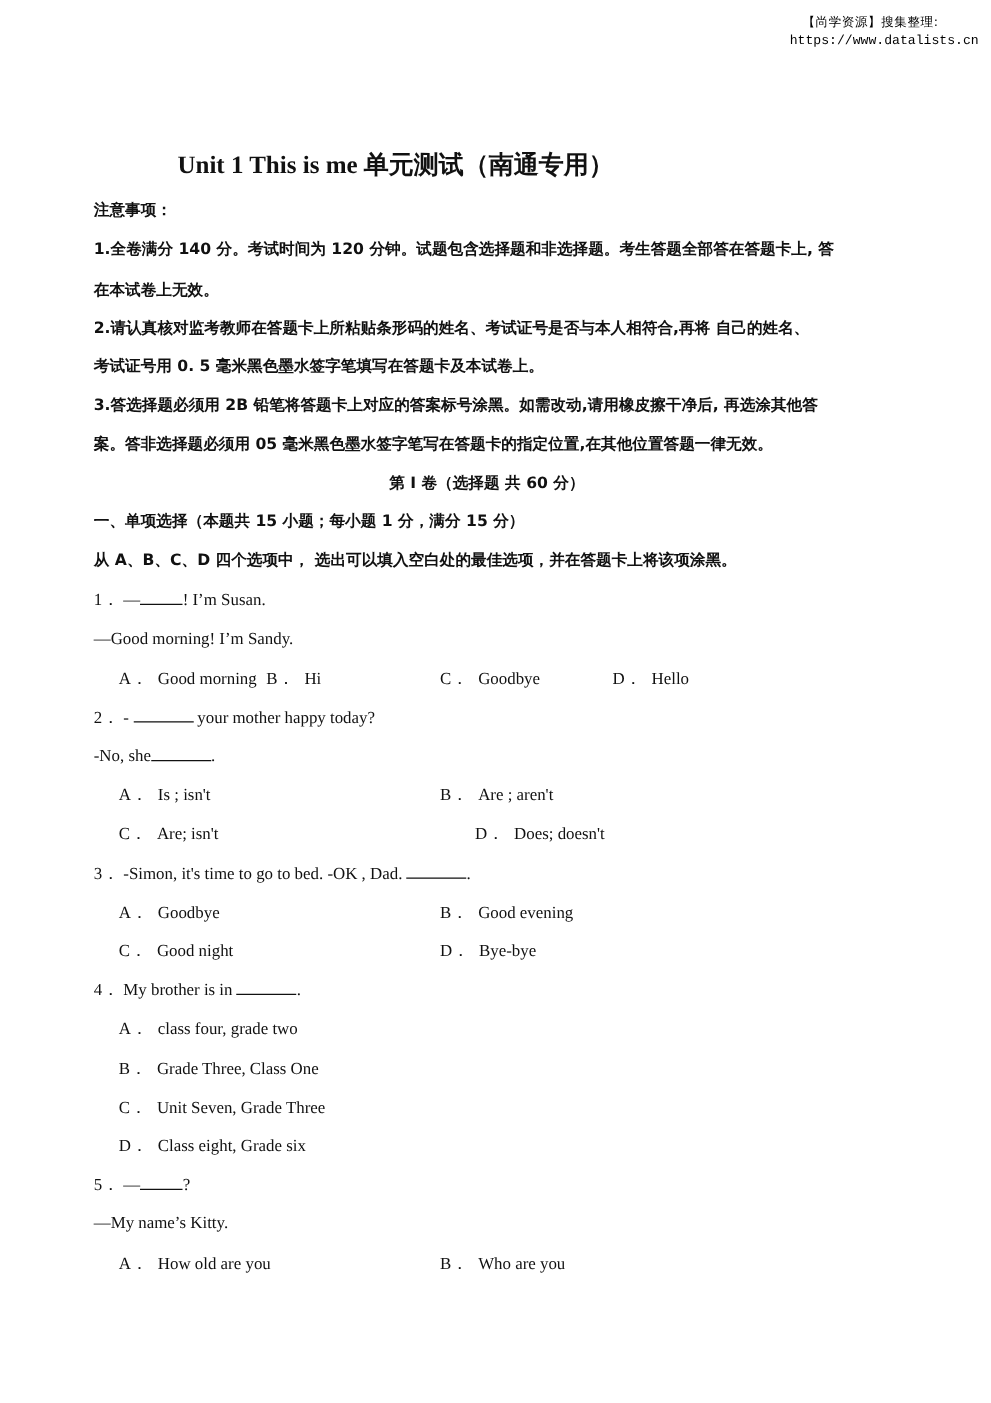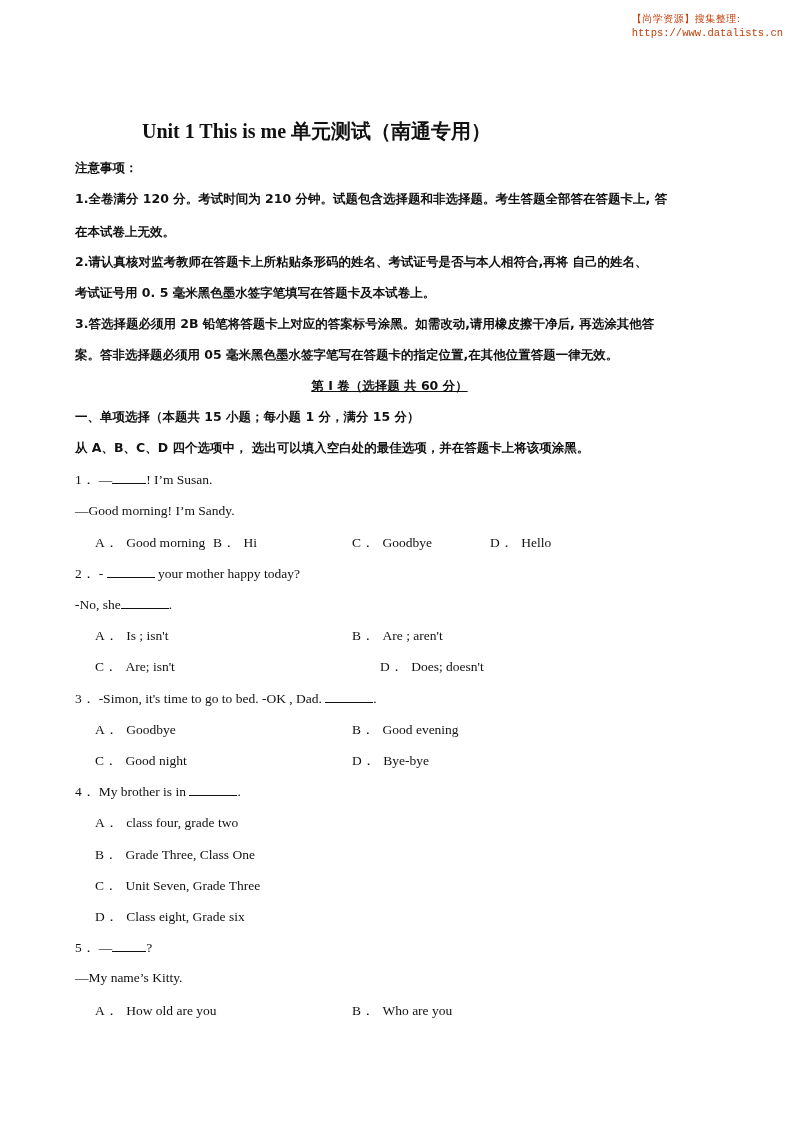--- a/index.html
+++ b/index.html
@@ -2,50 +2,50 @@
 <html><head>
   <meta charset="utf-8">
   <style>
     html, body { margin: 0; padding: 0; background: #ffffff; }
     body {
       width: 793px; height: 1122px; position: relative; overflow: hidden;
       font-family: "Liberation Serif", "DejaVu Serif", serif;
       color: #111111;
     }
     .watermark {
-      position: absolute; right: 10px; top: 12px; text-align: left;
-      color: #c2410c; line-height: 14px;
+      position: absolute; right: 10px; top: 12px; text-align: center;
+      color: #000000; line-height: 14px;
     }
     .wm-line1 { font-family: "DejaVu Sans", sans-serif; font-size: 10px; letter-spacing: 0.5px; padding-right: 22px; }
     .wm-line2 { font-family: "Liberation Mono", "DejaVu Sans Mono", monospace; font-size: 10.5px; }
     .title {
       position: absolute; top: 118px; left: 0; width: 633px; text-align: center;
       font-size: 20px; font-weight: bold; font-family: "Liberation Serif", serif;
     }
     .line {
       position: absolute; left: 75px; font-size: 13.5px; white-space: nowrap;
     }
     .bold { font-weight: bold; font-family: "DejaVu Sans", sans-serif; font-size: 12.5px; }
-    .center { left: 0; width: 779px; text-align: center; text-decoration: underline; }
+    .center { left: 0; width: 779px; text-align: center; }
     .blank { display: inline-block; border-bottom: 1.3px solid #111; height: 12px; vertical-align: baseline; }
     .opt { position: absolute; font-size: 13.5px; white-space: nowrap; }
     .opt .letter { margin-right: 8px; }
   </style>
 </head>
 <body>
 
 <div class="watermark">
   <div class="wm-line1">【尚学资源】搜集整理:</div>
   <div class="wm-line2">https://www.datalists.cn</div>
 </div>
 
 <div class="title">Unit 1 This is me 单元测试（南通专用）</div>
 
 <div class="line bold" style="top:160px;">注意事项：</div>
-<div class="line bold" style="top:191px;">1.全卷满分 120 分。考试时间为 210 分钟。试题包含选择题和非选择题。考生答题全部答在答题卡上, 答</div>
+<div class="line bold" style="top:191px;">1.全卷满分 140 分。考试时间为 120 分钟。试题包含选择题和非选择题。考生答题全部答在答题卡上, 答</div>
 <div class="line bold" style="top:224px;">在本试卷上无效。</div>
 <div class="line bold" style="top:254px;">2.请认真核对监考教师在答题卡上所粘贴条形码的姓名、考试证号是否与本人相符合,再将  自己的姓名、</div>
 <div class="line bold" style="top:285px;">考试证号用 0. 5 毫米黑色墨水签字笔填写在答题卡及本试卷上。</div>
 <div class="line bold" style="top:316px;">3.答选择题必须用 2B 铅笔将答题卡上对应的答案标号涂黑。如需改动,请用橡皮擦干净后, 再选涂其他答</div>
 <div class="line bold" style="top:347px;">案。答非选择题必须用 05 毫米黑色墨水签字笔写在答题卡的指定位置,在其他位置答题一律无效。</div>
 
 <div class="line bold center" style="top:378px;">第 I 卷（选择题   共 60 分）</div>
 <div class="line bold" style="top:409px;">一、单项选择（本题共 15 小题；每小题 1 分，满分 15 分）</div>
 <div class="line bold" style="top:440px;">从 A、B、C、D  四个选项中，  选出可以填入空白处的最佳选项，并在答题卡上将该项涂黑。</div>
 

